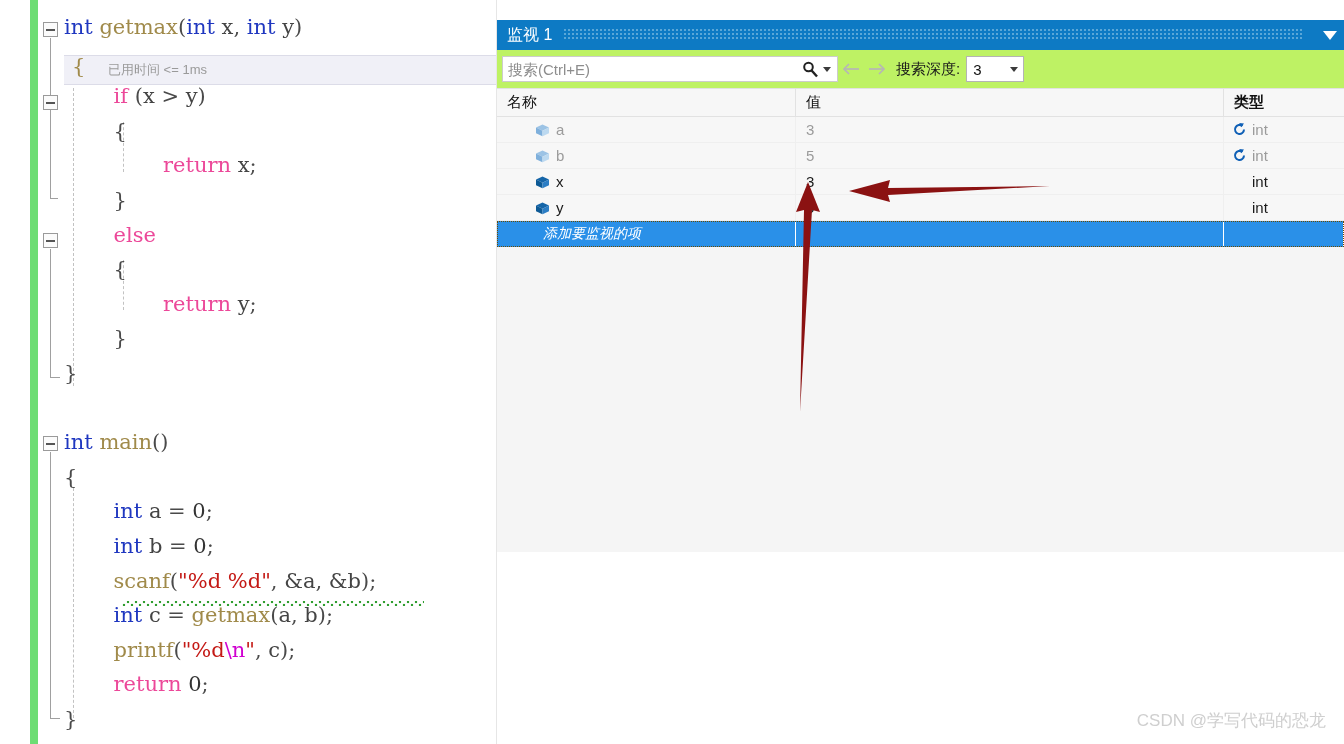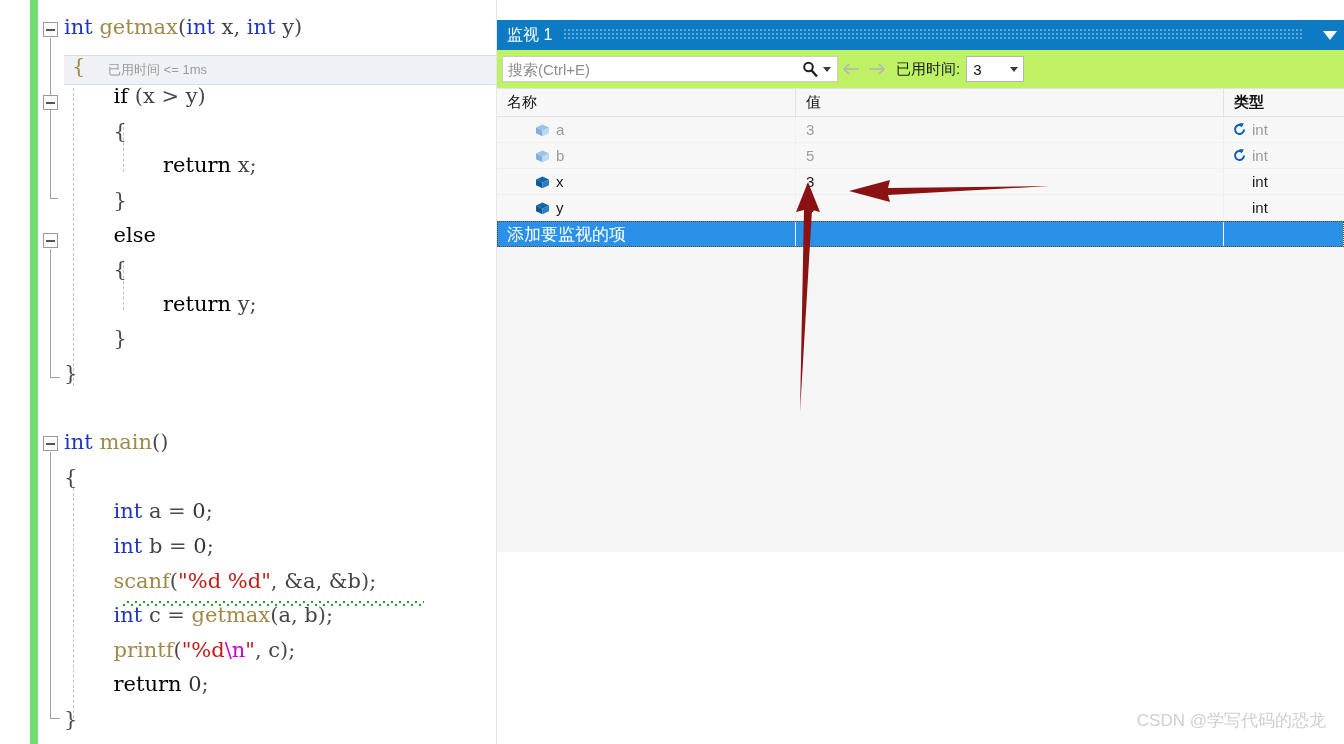--- a/index.html
+++ b/index.html
@@ -21,21 +21,21 @@
     background:#6ddd74;
   }
   #code{
     position:absolute;left:0;top:0;width:496px;height:744px;
     font-family:"DejaVu Serif","Liberation Serif",serif;
     font-size:21px;line-height:34.6px;
     white-space:pre;
   }
   .ln{position:absolute;left:64px;height:34.6px;white-space:pre;}
   .kw{color:#1f37c0;}
-  .kw2{color:#000000;}
+  .kw2{color:#ec4899;}
   .fn{color:#a08a4a;}
   .id{color:#444444;}
   .punct{color:#4a4a4a;}
   .str{color:#c41a16;}
   .esc{color:#d000d0;}
   .num{color:#333333;}
 
   
   .fold{
     position:absolute;left:43px;width:15px;height:15px;
@@ -170,21 +170,21 @@
   
   .cube{width:15px;height:13px;position:relative;flex:none;margin-left:28px;}
 
   
   #add-row{
     height:26px;display:flex;align-items:center;background:#2a90e8;
     outline:1px dotted #6b4a00;outline-offset:-1px;box-sizing:border-box;
   }
   #add-row .cell{border-right:1px solid #ffffff;}
   #add-row .ph{
-    font-size:17px;color:#ffffff;
+    font-size:14px;color:#ffffff;font-style:italic;margin-left:36px;
   }
 
   
   #ann{position:absolute;left:0;top:0;width:1344px;height:744px;pointer-events:none;}
 
   
   #watermark{
     position:absolute;right:18px;bottom:12px;
     font-size:17px;color:#cfcfcf;white-space:nowrap;
   }
@@ -252,21 +252,21 @@
         <polyline points="8,2 3,7 8,12" fill="none" stroke="#b6b6b6" stroke-width="1.7"></polyline>
       </svg>
     </span>
     <span class="nav-arrow">
       <svg width="20" height="14" viewBox="0 0 20 14" aria-hidden="true">
         <line x1="2" y1="7" x2="17" y2="7" stroke="#b6b6b6" stroke-width="1.7"></line>
         <polyline points="12,2 17,7 12,12" fill="none" stroke="#b6b6b6" stroke-width="1.7"></polyline>
       </svg>
     </span>
 
-    <span id="depth-label">已用时间:</span>
+    <span id="depth-label">搜索深度:</span>
 
     <div id="depth-select">
       <span class="dv">3</span>
       <span class="caret-dn"></span>
     </div>
   </div>
 
   <div id="grid">
     <div id="grid-head">
       <div class="hc c-name">名称</div>

